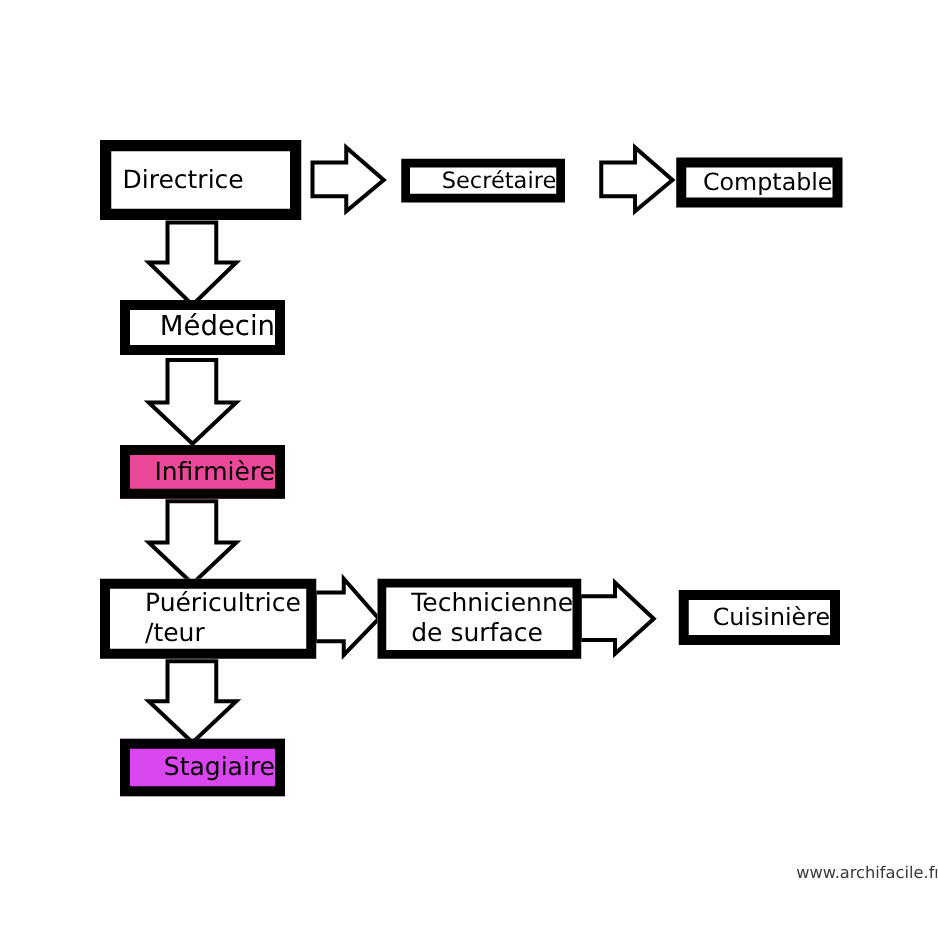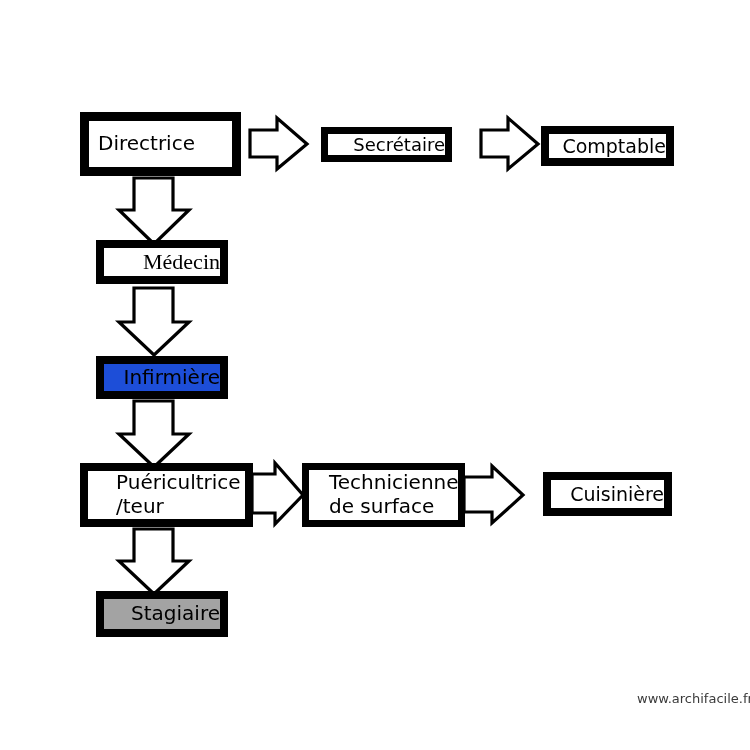--- a/index.html
+++ b/index.html
@@ -76,23 +76,23 @@
         <polygon class="arrow-shape" points="252,474 275,474 275,463 303,495 275,524 275,513 252,513" stroke="#000000" fill="#ffffff"></polygon>
         <polygon class="arrow-shape" points="464,477 492,477 492,466 523,495 492,523 492,512 464,512" stroke="#000000" fill="#ffffff"></polygon>
         <polygon class="arrow-shape" points="134,529 173,529 173,561 189,561 154,594 119,561 134,561" stroke="#000000" fill="#ffffff"></polygon>
       </g>
   </svg>
 
   <div id="nodes">
       <div class="node left" style="left: 80px; top: 112px; width: 161px; height: 64px; border-width: 9px; font-size: 20px; background: rgb(255, 255, 255); border-color: rgb(0, 0, 0); padding-left: 9px;"><span class="line">Directrice</span></div>
       <div class="node center" style="left: 321px; top: 127px; width: 131px; height: 35px; border-width: 7px; font-size: 18px; background: rgb(255, 255, 255); border-color: rgb(0, 0, 0);"><span class="line">Secrétaire</span></div>
       <div class="node center" style="left: 541px; top: 126px; width: 133px; height: 40px; border-width: 8px; font-size: 19px; background: rgb(255, 255, 255); border-color: rgb(0, 0, 0);"><span class="line">Comptable</span></div>
-      <div class="node center" style="left: 96px; top: 240px; width: 132px; height: 44px; border-width: 8px; font-size: 22px; background: rgb(255, 255, 255); border-color: rgb(0, 0, 0); font-family: Liberation Serif, serif;"><span class="line">Médecin</span></div>
-      <div class="node center" style="left: 96px; top: 356px; width: 132px; height: 43px; border-width: 8px; font-size: 20px; background: #1d4ed8; border-color: rgb(0, 0, 0);"><span class="line">Infirmière</span></div>
+      <div class="node center" style="left: 96px; top: 240px; width: 132px; height: 44px; border-width: 8px; font-size: 22px; background: rgb(255, 255, 255); border-color: rgb(0, 0, 0);"><span class="line">Médecin</span></div>
+      <div class="node center" style="left: 96px; top: 356px; width: 132px; height: 43px; border-width: 8px; font-size: 20px; background: #ec4899; border-color: rgb(0, 0, 0);"><span class="line">Infirmière</span></div>
       <div class="node left" style="left: 80px; top: 463px; width: 173px; height: 64px; border-width: 8px; font-size: 20px; background: rgb(255, 255, 255); border-color: rgb(0, 0, 0); padding-left: 28px;"><span class="line">Puéricultrice</span><span class="line">/teur</span></div>
       <div class="node left" style="left: 302px; top: 463px; width: 163px; height: 64px; border-width: 7px; font-size: 20px; background: rgb(255, 255, 255); border-color: rgb(0, 0, 0); padding-left: 20px;"><span class="line">Technicienne</span><span class="line">de surface</span></div>
       <div class="node center" style="left: 543px; top: 472px; width: 129px; height: 44px; border-width: 8px; font-size: 19px; background: rgb(255, 255, 255); border-color: rgb(0, 0, 0);"><span class="line">Cuisinière</span></div>
-      <div class="node center" style="left: 96px; top: 591px; width: 132px; height: 46px; border-width: 8px; font-size: 20px; background: #a3a3a3; border-color: rgb(0, 0, 0);"><span class="line">Stagiaire</span></div>
+      <div class="node center" style="left: 96px; top: 591px; width: 132px; height: 46px; border-width: 8px; font-size: 20px; background: #d946ef; border-color: rgb(0, 0, 0);"><span class="line">Stagiaire</span></div>
     </div>
 
   <div class="watermark" style="left: 637px; top: 691px;">www.archifacile.fr</div>
 
 </div>
 
 </body></html>

